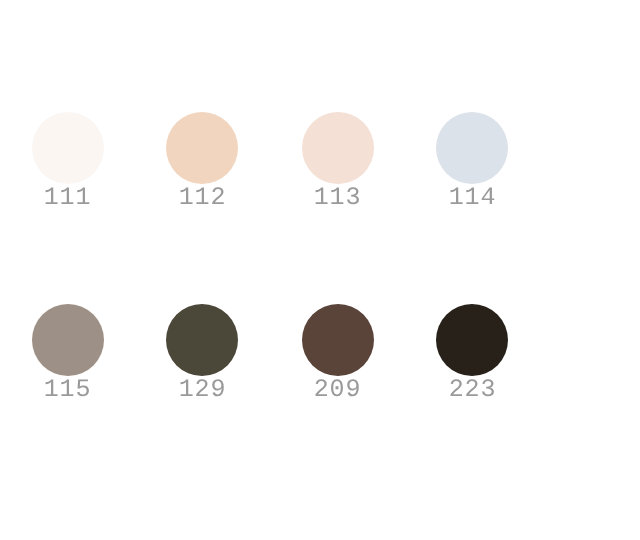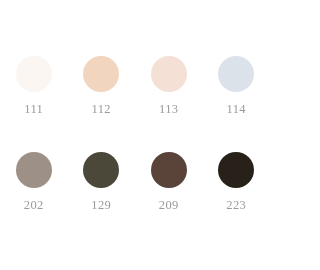--- a/index.html
+++ b/index.html
@@ -40,27 +40,26 @@
   }
 
   .swatch-dot {
     width: 36px;
     height: 36px;
     border-radius: 50%;
     display: block;
   }
 
   .swatch-label {
-    margin-top: 10px;
     font-size: 12.5px;
     line-height: 14px;
     color: #9a9a9a;
     letter-spacing: 0.4px;
     text-align: center;
-    font-family: Liberation Serif, serif;
+    font-family: Liberation Mono, monospace;
   }
 </style>
 </head>
 <body style="background: rgb(255, 255, 255);">
 
 <div class="palette">
 
   <div class="swatch-row">
     <div class="swatch-cell">
       <span class="swatch-dot" style="background-color: rgb(251, 246, 242);"></span>
@@ -76,21 +75,21 @@
     </div>
     <div class="swatch-cell">
       <span class="swatch-dot" style="background-color: rgb(220, 226, 234);"></span>
       <span class="swatch-label" style="color: rgb(154, 154, 154);">114</span>
     </div>
   </div>
 
   <div class="swatch-row">
     <div class="swatch-cell">
       <span class="swatch-dot" style="background-color: rgb(157, 144, 134);"></span>
-      <span class="swatch-label" style="color: rgb(154, 154, 154);">202</span>
+      <span class="swatch-label" style="color: rgb(154, 154, 154);">115</span>
     </div>
     <div class="swatch-cell">
       <span class="swatch-dot" style="background-color: rgb(75, 71, 57);"></span>
       <span class="swatch-label" style="color: rgb(154, 154, 154);">129</span>
     </div>
     <div class="swatch-cell">
       <span class="swatch-dot" style="background-color: rgb(90, 67, 57);"></span>
       <span class="swatch-label" style="color: rgb(154, 154, 154);">209</span>
     </div>
     <div class="swatch-cell">

